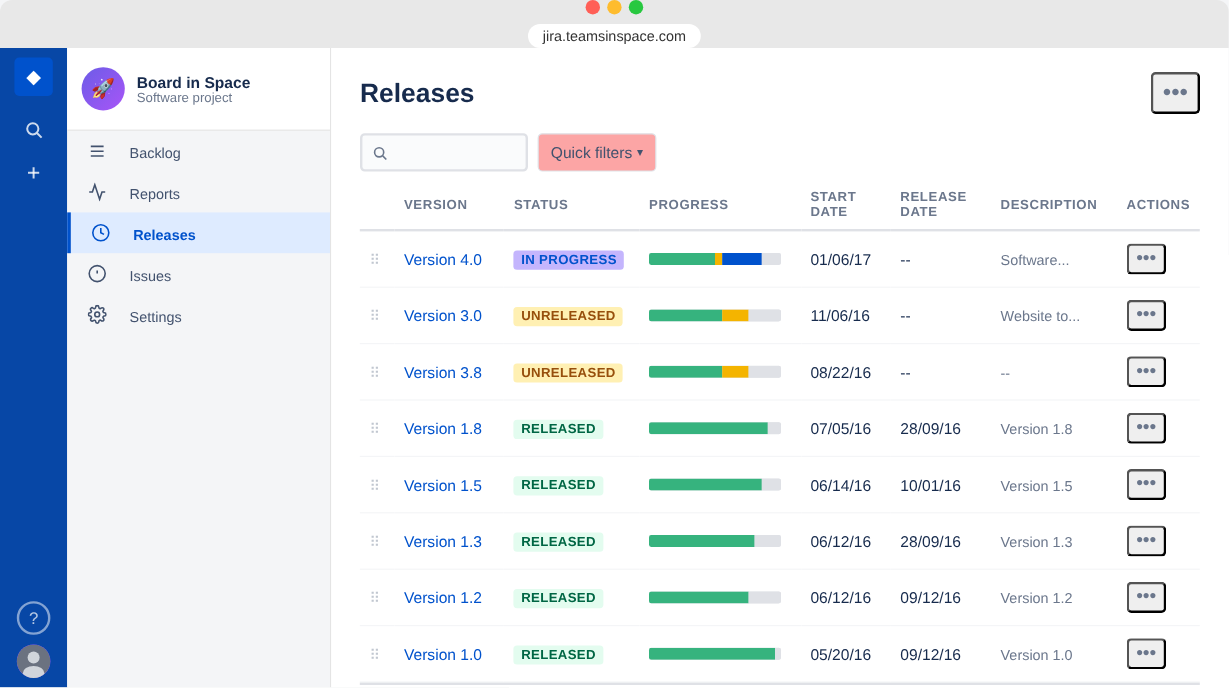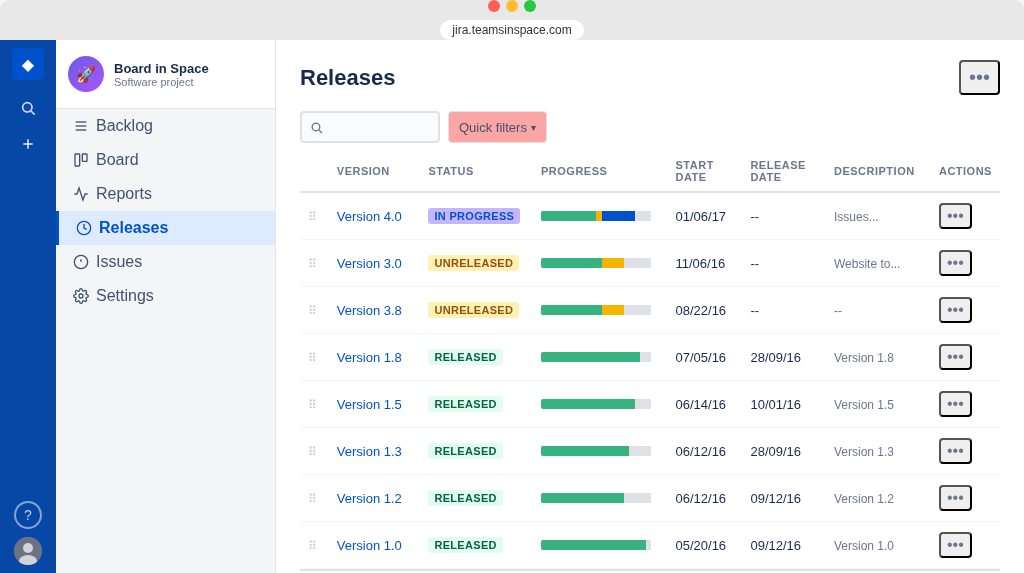--- a/index.html
+++ b/index.html
@@ -23,21 +23,21 @@
     .global-icon { width: 32px; height: 32px; display: flex; align-items: center; justify-content: center; color: rgba(255,255,255,0.7); font-size: 16px; border-radius: 4px; cursor: pointer; }
     .global-bottom { margin-top: auto; display: flex; flex-direction: column; align-items: center; gap: 8px; }
     .avatar-sm { width: 28px; height: 28px; border-radius: 50%; background: #8B5CF6; overflow: hidden; display: flex; align-items: center; justify-content: center; }
 
     
     .project-sidebar { width: 220px; background: #f4f5f7; border-right: 1px solid #e4e4e4; display: flex; flex-direction: column; }
     .project-header { padding: 16px 12px; display: flex; align-items: center; gap: 10px; background: white; border-bottom: 1px solid #e4e4e4; }
     .project-avatar { width: 36px; height: 36px; border-radius: 50%; background: linear-gradient(135deg, #6C5CE7, #a855f7); display: flex; align-items: center; justify-content: center; font-size: 16px; }
     .project-title { font-size: 13px; font-weight: 600; color: #172B4D; }
     .project-subtitle { font-size: 11px; color: #6B778C; }
-    .nav-item { display: flex; align-items: flex-start; gap: 6px; padding: 8px 16px; cursor: pointer; color: #42526E; font-size: 16px; border-radius: 0; }
+    .nav-item { display: flex; align-items: flex-end; gap: 18px; padding: 8px 16px; cursor: pointer; color: #42526E; font-size: 12px; border-radius: 0; }
     .nav-item.active { background: #DEEBFF; color: #0052CC; font-weight: 600; border-left: 3px solid #0052CC; }
     .nav-icon { width: 18px; height: 18px; display: flex; align-items: center; justify-content: center; font-size: 14px; flex-shrink: 0; }
 
     
     .main { flex: 1; background: white; display: flex; flex-direction: column; overflow: hidden; }
     .main-header { padding: 20px 24px 8px; display: flex; align-items: center; justify-content: space-between; }
     .page-title { font-size: 22px; font-weight: 600; color: #172B4D; }
     .more-btn { color: #6B778C; font-size: 20px; cursor: pointer; padding: 4px 8px; border-radius: 4px; }
 
     
@@ -140,29 +140,20 @@
 
     <div class="nav-item">
       <span class="nav-icon">
             <svg width="16" height="16" viewBox="0 0 24 24" fill="none" stroke="currentColor" stroke-width="2">
               <line x1="4" y1="6" x2="20" y2="6"></line>
               <line x1="4" y1="12" x2="20" y2="12"></line>
               <line x1="4" y1="18" x2="20" y2="18"></line>
             </svg>
           </span>
       <span>Backlog</span>
-    </div>
-        <div class="nav-item">
-      <span class="nav-icon">
-            <svg width="16" height="16" viewBox="0 0 24 24" fill="none" stroke="currentColor" stroke-width="2">
-              <rect x="3" y="3" width="7" height="18" rx="1"></rect>
-              <rect x="14" y="3" width="7" height="11" rx="1"></rect>
-            </svg>
-          </span>
-      <span>Board</span>
     </div>
         <div class="nav-item">
       <span class="nav-icon">
             <svg width="16" height="16" viewBox="0 0 24 24" fill="none" stroke="currentColor" stroke-width="2">
               <polyline points="22 12 18 12 15 21 9 3 6 12 2 12"></polyline>
             </svg>
           </span>
       <span>Reports</span>
     </div>
         <div class="nav-item active">
@@ -238,21 +229,21 @@
       <td>
                 <div class="progress-bar-container">
                   <div class="progress-segment seg-done" style="width:50%"></div>
                   <div class="progress-segment seg-todo" style="width:5%"></div>
                   <div class="progress-segment seg-in-progress" style="width:30%"></div>
                   <div class="progress-segment seg-empty" style="width:15%"></div>
                 </div>
               </td>
       <td>01/06/17</td>
       <td>--</td>
-      <td><span class="description-text">Issues...</span></td>
+      <td><span class="description-text">Software...</span></td>
       <td><button class="actions-btn">•••</button></td>
     </tr>
             <tr>
       <td><span class="drag-handle">⠿</span></td>
       <td><span style="color:#0052CC; cursor:pointer;">Version 3.0</span></td>
       <td><span class="badge badge-unreleased">UNRELEASED</span></td>
       <td>
                 <div class="progress-bar-container">
                   <div class="progress-segment seg-done" style="width:55%"></div>
                   <div class="progress-segment seg-todo" style="width:20%"></div>

